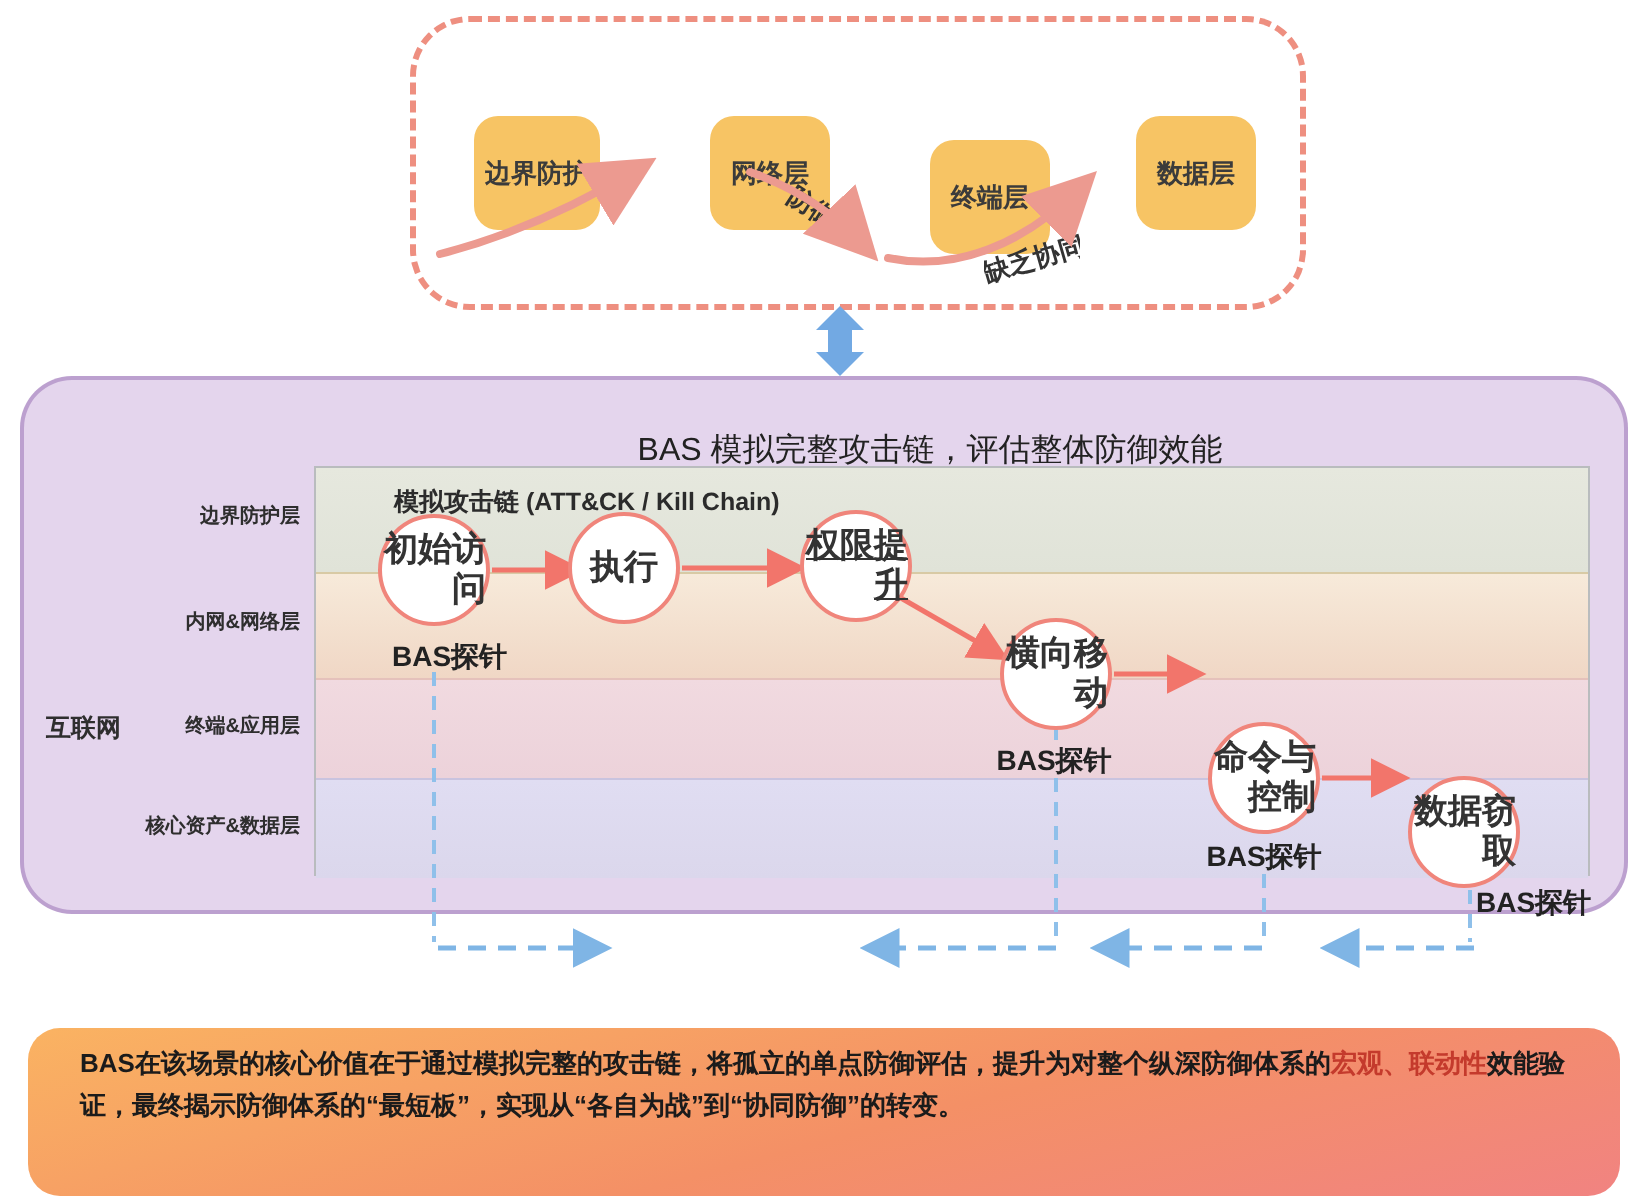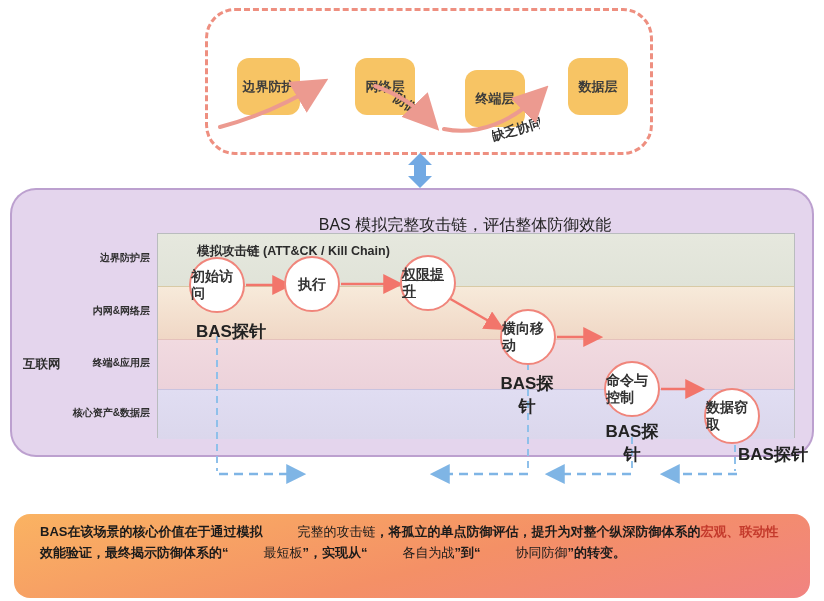--- a/index.html
+++ b/index.html
@@ -62,43 +62,43 @@
     position:absolute;left:0;width:150px;text-align:right;
     font-size:10px;font-weight:700;color:#2e2e2e;
   }
   .internet-label{
     position:absolute;left:23px;top:356px;font-size:12.5px;font-weight:700;color:#2e2e2e;
   }
   .stage-circle{
     position:absolute;width:56px;height:56px;box-sizing:border-box;border-radius:50%;
     background:#FFFFFF;border:2.5px solid #F0857B;
     display:flex;align-items:center;justify-content:center;
-    font-size:14px;font-weight:600;color:#333;text-align:left;line-height:1.2;
+    font-size:17px;font-weight:600;color:#333;text-align:right;line-height:1.2;
     z-index:4;
   }
   .probe-label{
-    position:absolute;font-size:17px;font-weight:700;color:#222;z-index:4;
+    position:absolute;font-size:14px;font-weight:700;color:#222;z-index:4;
   }
   .probe-center{width:60px;text-align:center;}
   
   .overlay-svg{position:absolute;left:0;top:0;z-index:3;pointer-events:none;}
   
   .value-card{
     position:absolute;left:14px;top:514px;width:796px;height:84px;box-sizing:border-box;
     background:linear-gradient(165deg,#FAB362 0%,#F49066 55%,#F18381 100%);
     border-radius:16px;padding:7px 26px 0 26px;
   }
   .value-title{
     text-align:center;font-size:15px;font-weight:700;color:#111;margin:0 0 5px 0;
   }
   .value-paragraph{
     font-size:13px;line-height:1.62;color:#1b1b1b;text-align:left;
   }
   .seg-normal{font-weight:700;}
-  .seg-bold{font-weight:400;padding-left:35px;}
+  .seg-bold{font-weight:700;}
   .seg-bold-red{font-weight:700;color:#C43A2C;}
 </style>
 </head>
 <body>
 
 <div class="dashed-flow">
 </div>
 <div class="def-box b1">
   <span>边界防护</span>
 </div>

